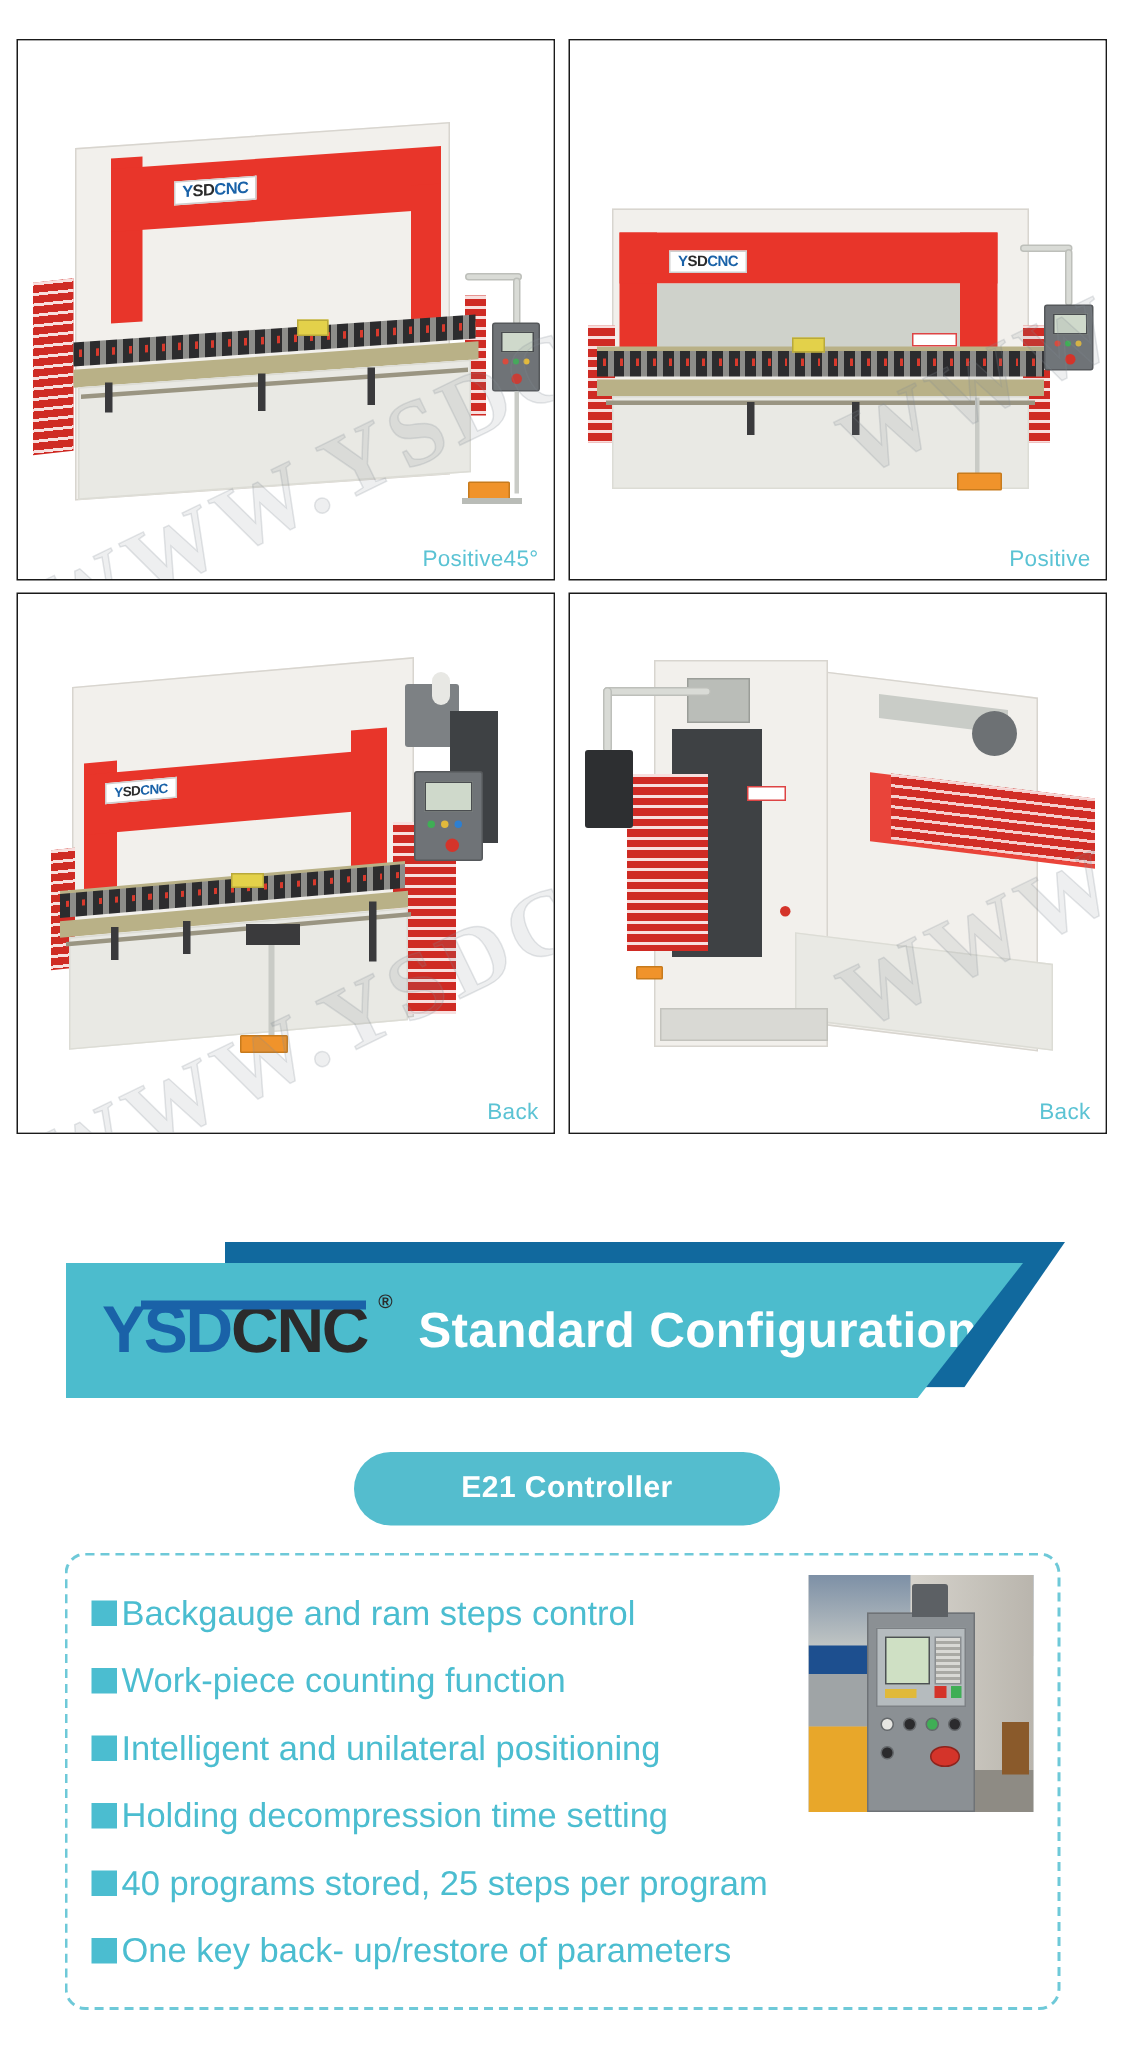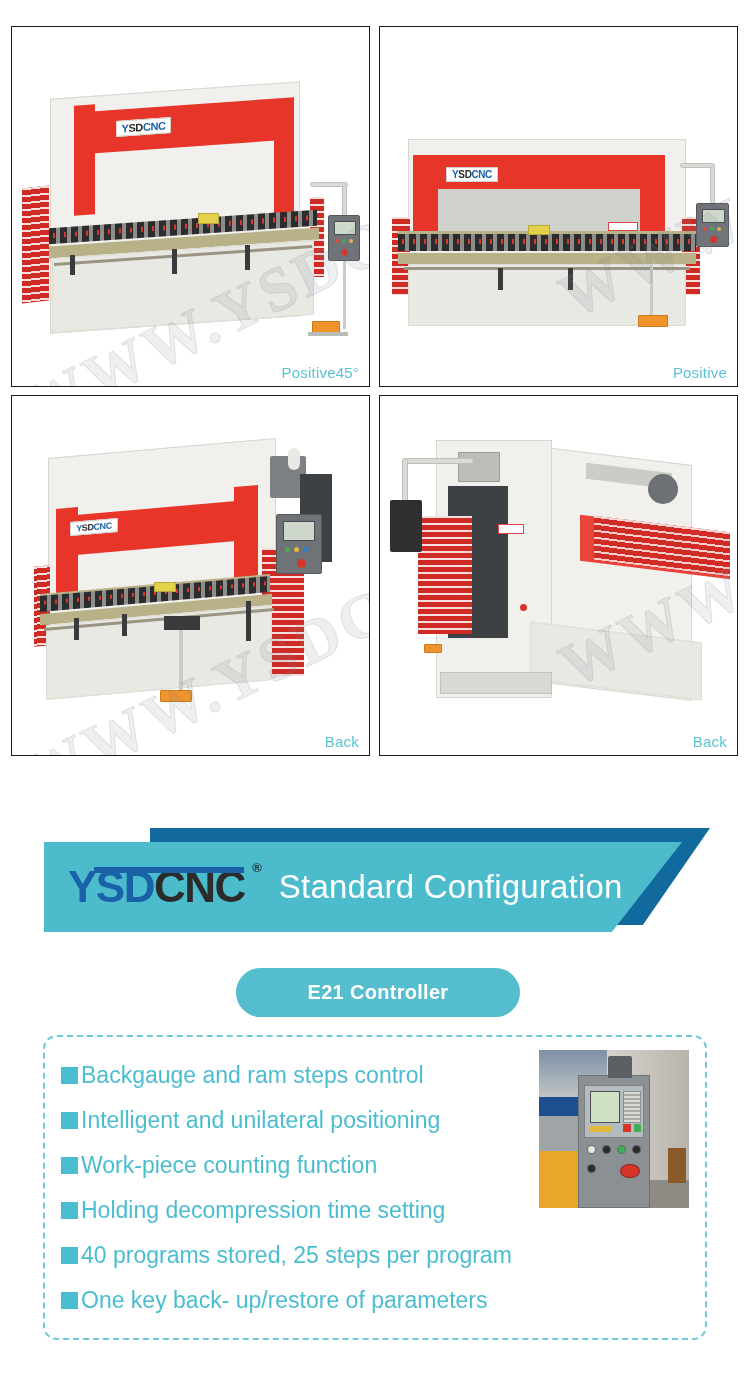--- a/index.html
+++ b/index.html
@@ -192,21 +192,21 @@
     right: -17px;
     top: -4px;
     font-size: 13px;
     color: #2b2b2b;
     font-weight: 700;
   }
   .banner-title {
     margin-left: 34px;
     color: #ffffff;
     font-size: 33px;
-    font-weight: 400;
+    font-weight: 700;
     letter-spacing: 0.2px;
     font-family: "Liberation Sans", sans-serif;
   }
 
   
   .pill {
     position: absolute;
     left: 236px;
     top: 968px;
     width: 284px;
@@ -506,25 +506,25 @@
 
   <div class="feature-box">
 
     <div class="feature-list">
       <div class="feature-item">
         <span class="bullet"></span>
         <span>Backgauge and ram steps control</span>
       </div>
       <div class="feature-item">
         <span class="bullet"></span>
-        <span>Intelligent and unilateral positioning</span>
+        <span>Work-piece counting function</span>
       </div>
       <div class="feature-item">
         <span class="bullet"></span>
-        <span>Work-piece counting function</span>
+        <span>Intelligent and unilateral positioning</span>
       </div>
       <div class="feature-item">
         <span class="bullet"></span>
         <span>Holding decompression time setting</span>
       </div>
       <div class="feature-item">
         <span class="bullet"></span>
         <span>40 programs stored, 25 steps per program</span>
       </div>
       <div class="feature-item">

